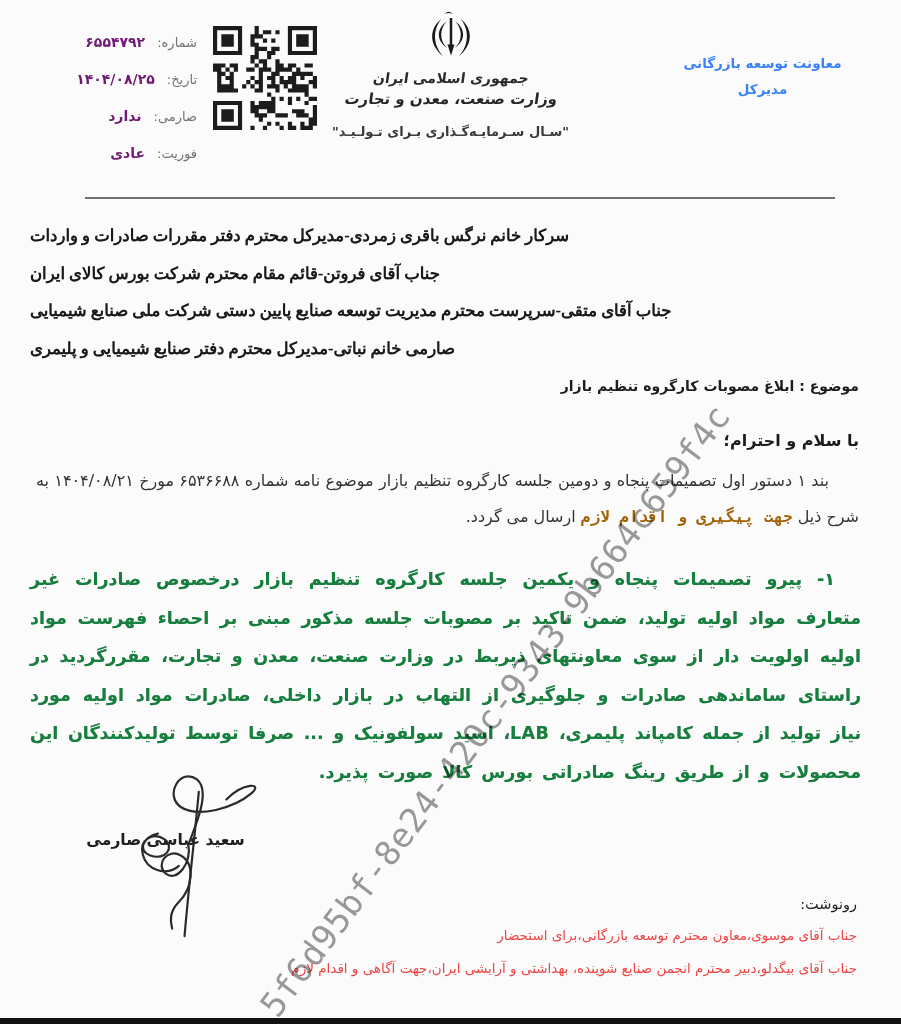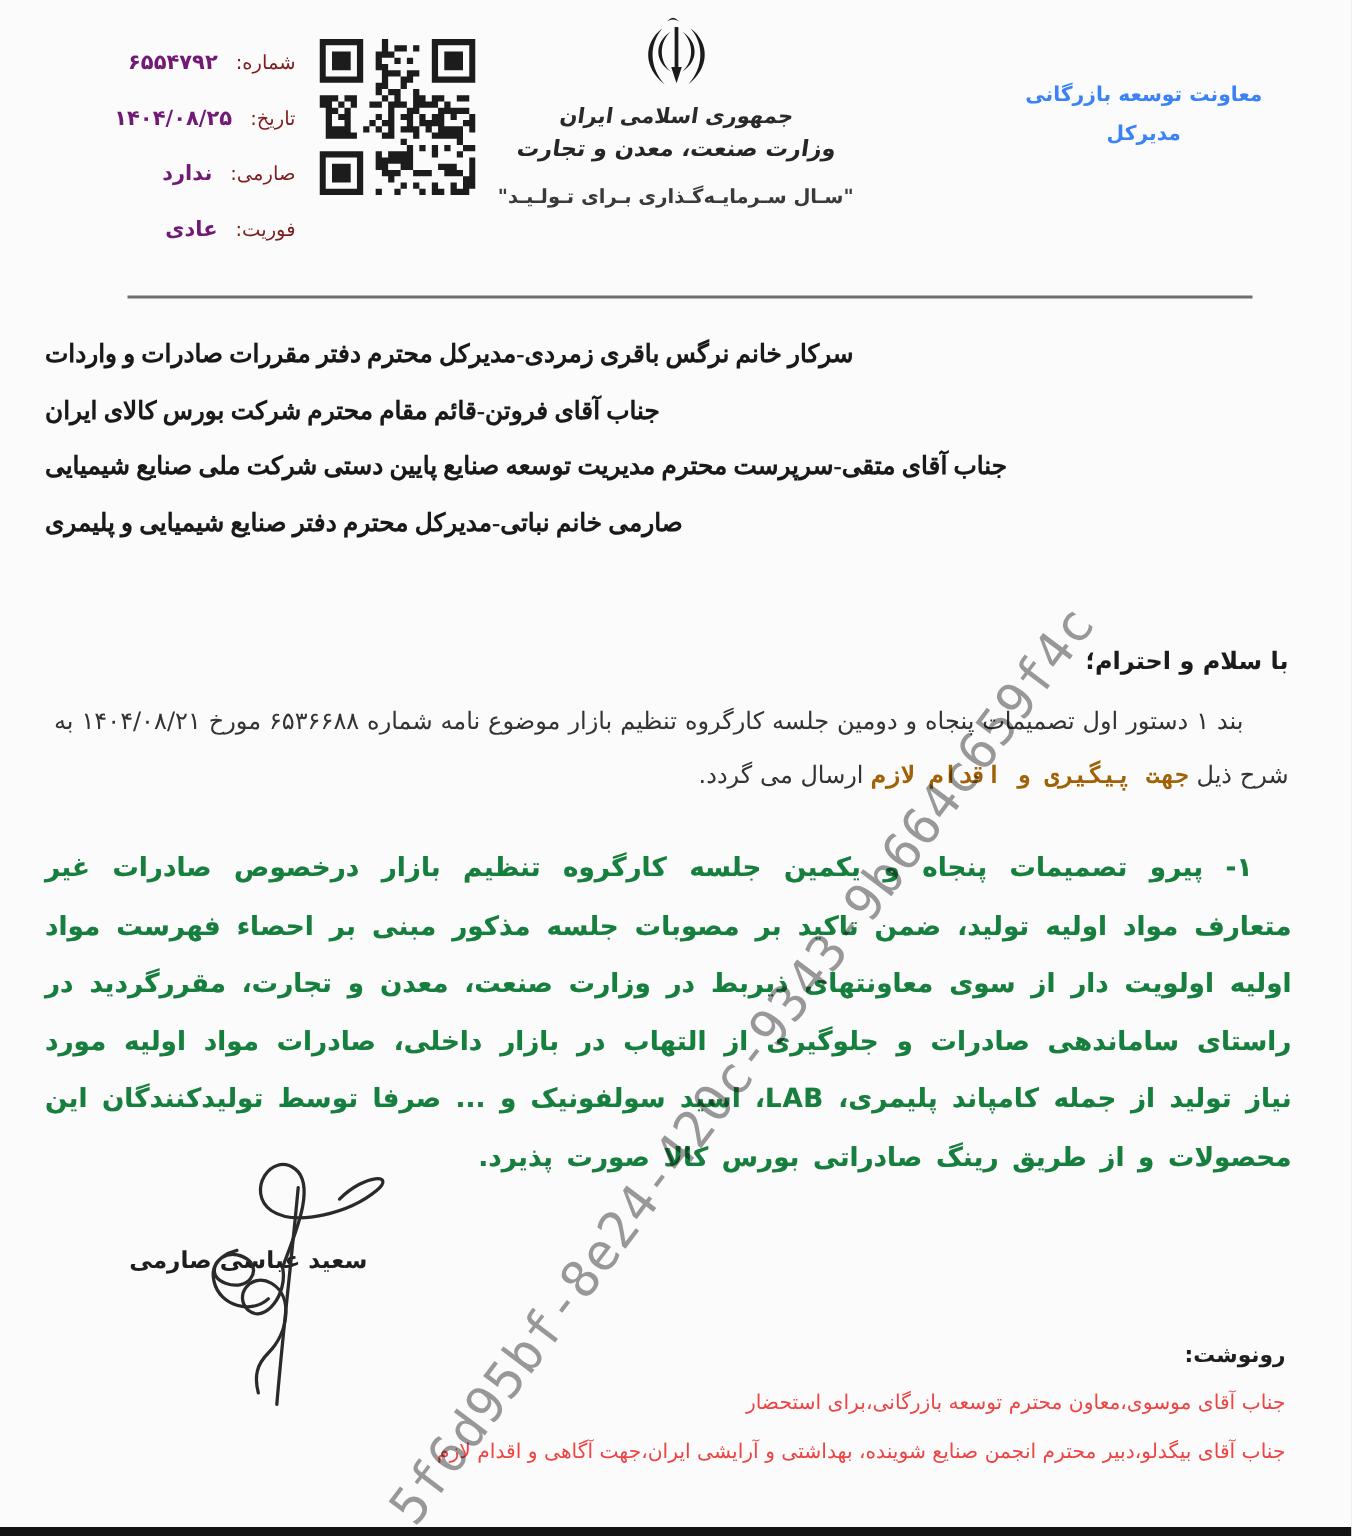--- a/index.html
+++ b/index.html
@@ -7,21 +7,21 @@
     position:relative;width:901px;height:1024px;overflow:hidden;
     background:#fbfbfb;
     font-family:"DejaVu Sans",sans-serif;
     color:#2c2c2c;
     direction:rtl;
   }
   .abs{position:absolute;}
   
   .meta-block{left:22px;top:34px;width:175px;z-index:2;}
   .meta-row{display:flex;flex-direction:row;justify-content:flex-start;align-items:baseline;gap:12px;height:37px;direction:rtl;}
-  .meta-label{font-size:13px;color:#7f1d1d;}
+  .meta-label{font-size:13px;color:#737373;}
   .meta-value{font-size:14px;font-weight:bold;color:#701a75;letter-spacing:.5px;}
   .qr-wrap{left:213px;top:26px;width:104px;height:104px;z-index:2;}
   .center-block{left:50%;transform:translateX(-50%);top:8px;width:280px;text-align:center;z-index:2;}
   .emblem{width:50px;height:56px;display:inline-block;}
   .org-line1{font-size:14px;font-weight:bold;color:#2a2a2a;transform:skewX(-8deg);margin-top:2px;}
   .org-line2{font-size:15px;font-weight:bold;color:#262626;transform:skewX(-8deg);margin-top:4px;}
   .slogan{font-size:13px;font-weight:bold;color:#3a3a3a;margin-top:16px;white-space:nowrap;}
   .unit-block{right:16px;top:50px;width:245px;text-align:center;z-index:2;}
   .unit-block div{font-size:13.5px;font-weight:bold;color:#3b82f6;line-height:26px;}
   .sep-line{left:85px;top:197px;width:750px;height:2px;background:#6f6f6f;z-index:2;}
@@ -35,21 +35,21 @@
          text-align:justify;text-indent:30px;z-index:2;}
   .intro b{color:#a16207;font-family:Liberation Mono, monospace;}
   .para1{right:40px;left:30px;top:560px;font-size:17.5px;font-weight:bold;color:#15803d;
          line-height:38.5px;text-align:justify;text-indent:26px;letter-spacing:.4px;word-spacing:3px;
          text-shadow:0 0 .5px rgba(0,0,0,.3);z-index:2;}
   
   .sig-name{left:78px;top:831px;width:175px;font-size:15.5px;font-weight:bold;color:#1f1f1f;text-align:center;z-index:2;}
   .sig-svg{left:100px;top:750px;width:190px;height:190px;z-index:3;}
   
   .cc-block{right:44px;left:30px;top:896px;text-align:right;z-index:2;}
-  .cc-title{font-size:14.5px;font-weight:bold;color:#1e1e1e;margin-bottom:7px;}
+  .cc-title{font-size:14.5px;font-weight:normal;color:#1e1e1e;margin-bottom:7px;}
   .cc-item{font-size:13.5px;color:#ef4444;line-height:32.5px;white-space:nowrap;}
   
   .watermark{
     left:252px;top:1000px;transform:rotate(-53deg);transform-origin:0 0;
     font-family:"DejaVu Sans Mono",monospace;font-size:34px;letter-spacing:.5px;
     color:#9b9b9b;mix-blend-mode:multiply;white-space:nowrap;z-index:4;pointer-events:none;
   }
   .bottom-bar{left:0;right:0;bottom:0;height:6px;background:#121212;z-index:5;}
 </style>
 </head>
@@ -106,20 +106,21 @@
 
   <div class="abs sep-line"></div>
 
   <div class="abs recipients">
     <div>سرکار خانم نرگس باقری زمردی-مدیرکل محترم دفتر مقررات صادرات و واردات</div>
     <div>جناب آقای فروتن-قائم مقام محترم شرکت بورس کالای ایران</div>
     <div>جناب آقای متقی-سرپرست محترم مدیریت توسعه صنایع پایین دستی شرکت ملی صنایع شیمیایی</div>
     <div>صارمی خانم نباتی-مدیرکل محترم دفتر صنایع شیمیایی و پلیمری</div>
   </div>
 
+  <div class="abs subject">موضوع : ابلاغ مصوبات کارگروه تنظیم بازار</div>
 
   <div class="abs greeting">با سلام و احترام؛</div>
 
   <div class="abs intro">
     <span>بند ۱ دستور اول تصمیمات پنجاه و دومین جلسه کارگروه تنظیم بازار موضوع نامه شماره ۶۵۳۶۶۸۸ مورخ ۱۴۰۴/۰۸/۲۱ به شرح ذیل </span><b>جهت پیگیری و اقدام لازم</b><span> ارسال می گردد.</span>
   </div>
 
   <div class="abs para1">۱- پیرو تصمیمات پنجاه و یکمین جلسه کارگروه تنظیم بازار درخصوص صادرات غیر متعارف مواد اولیه تولید، ضمن تاکید بر مصوبات جلسه مذکور مبنی بر احصاء فهرست مواد اولیه اولویت دار از سوی معاونتهای ذیربط در وزارت صنعت، معدن و تجارت، مقررگردید در راستای ساماندهی صادرات و جلوگیری از التهاب در بازار داخلی، صادرات مواد اولیه مورد نیاز تولید از جمله کامپاند پلیمری، LAB، اسید سولفونیک و ... صرفا توسط تولیدکنندگان این محصولات و از طریق رینگ صادراتی بورس کالا صورت پذیرد.</div>
 
   <div class="abs sig-name">سعید عباسی صارمی</div>

